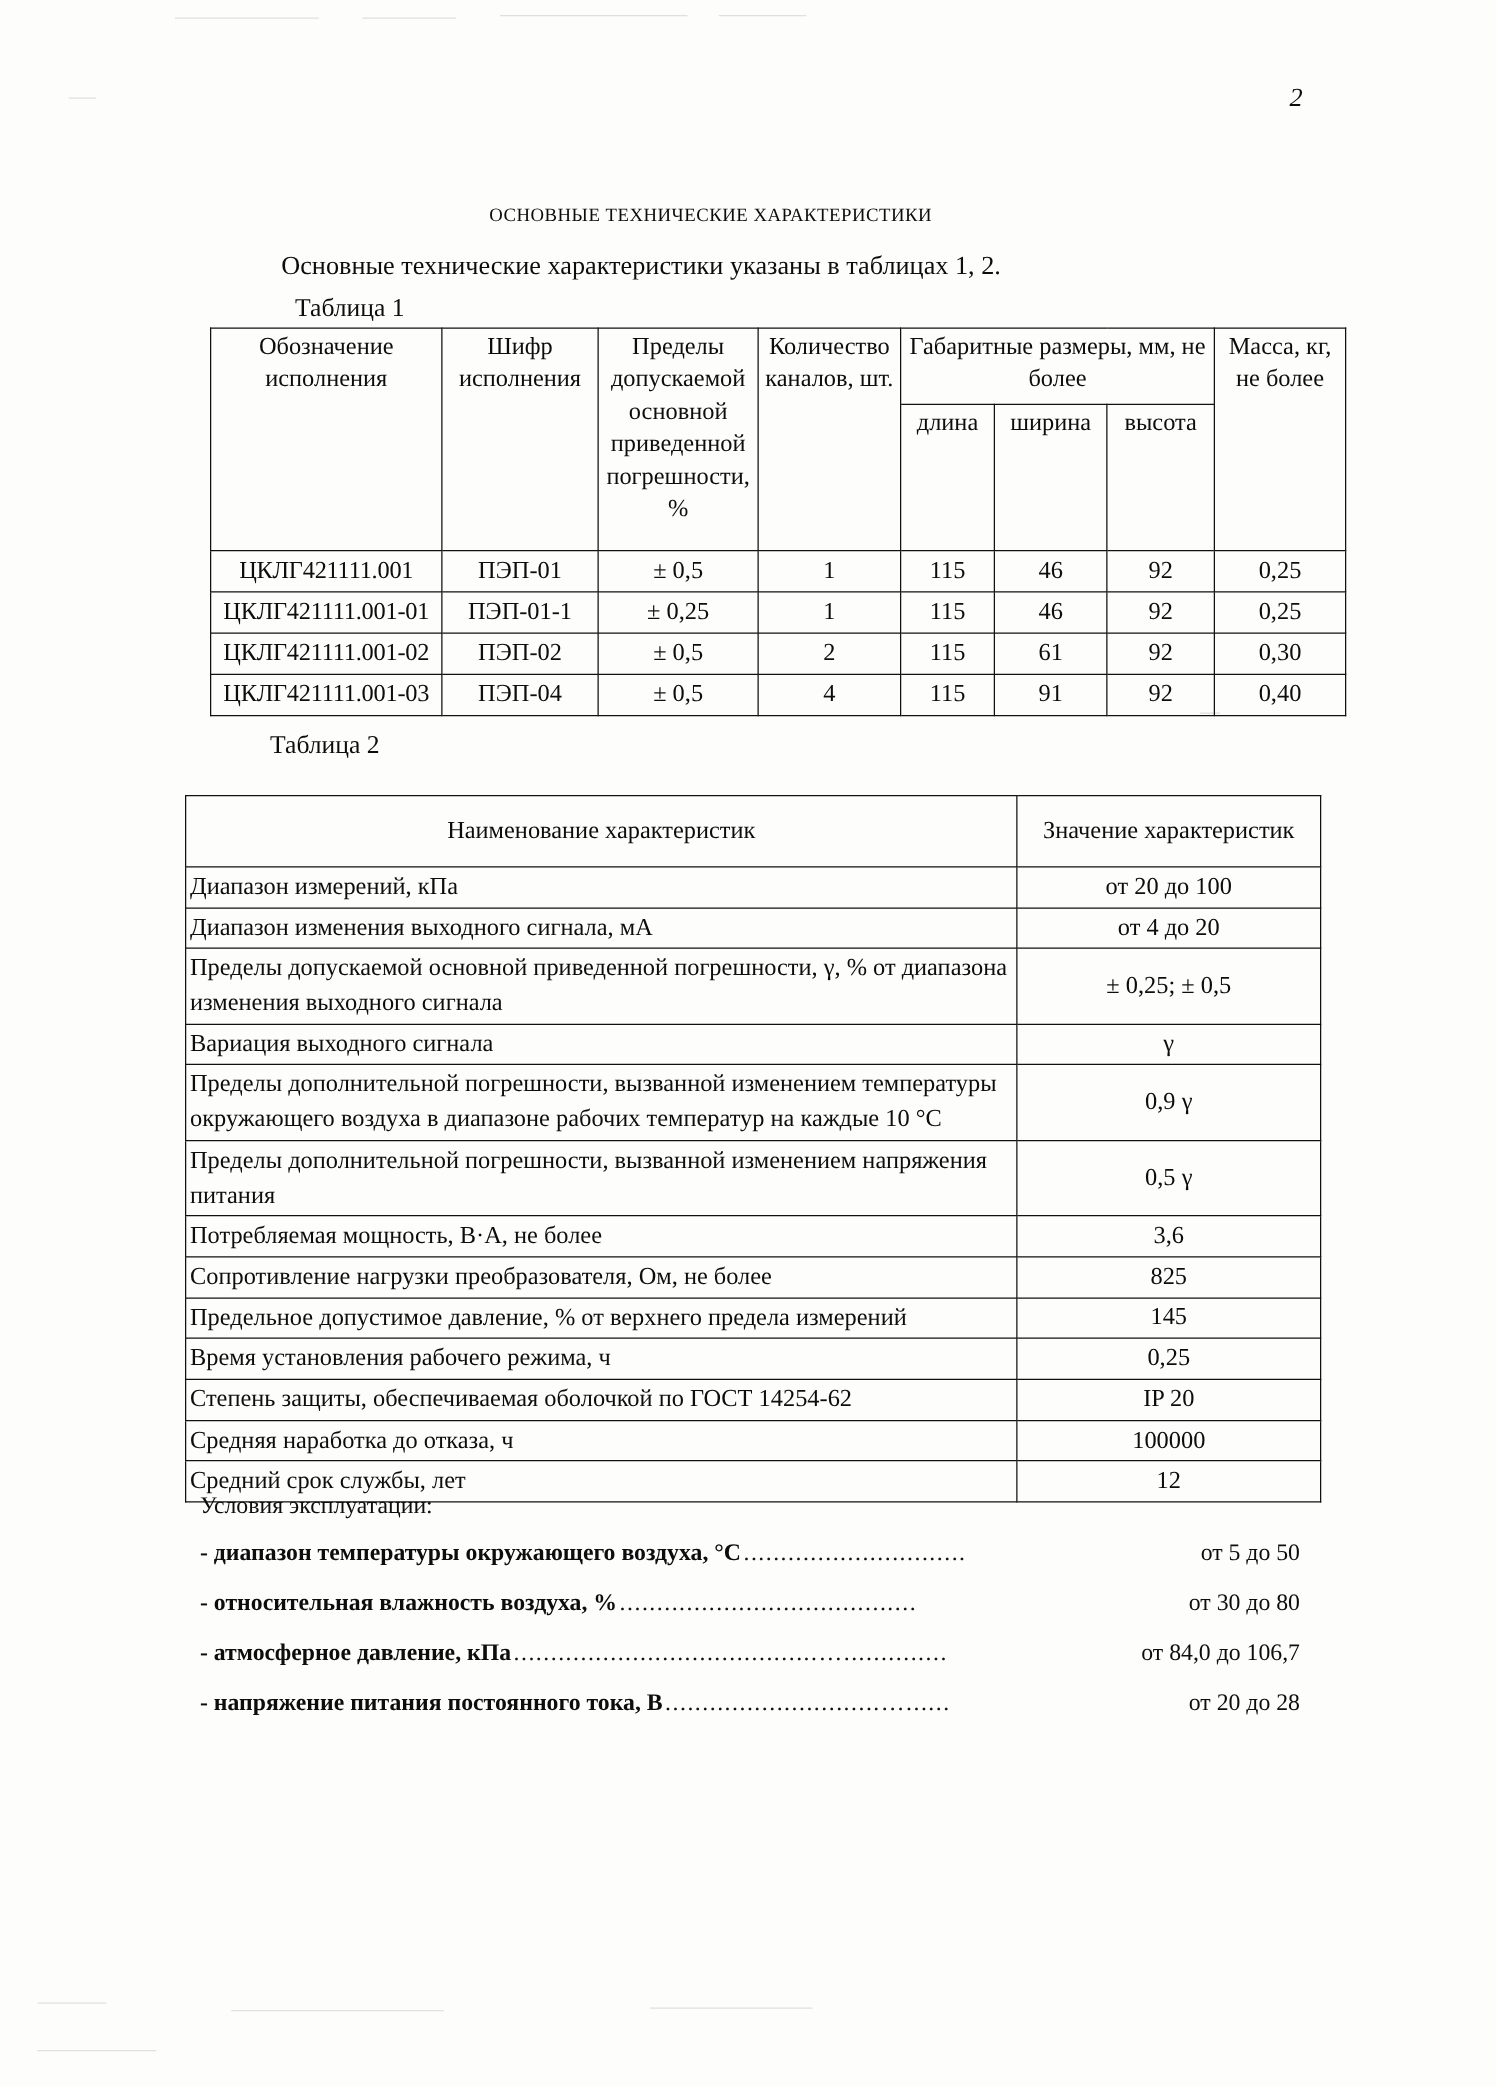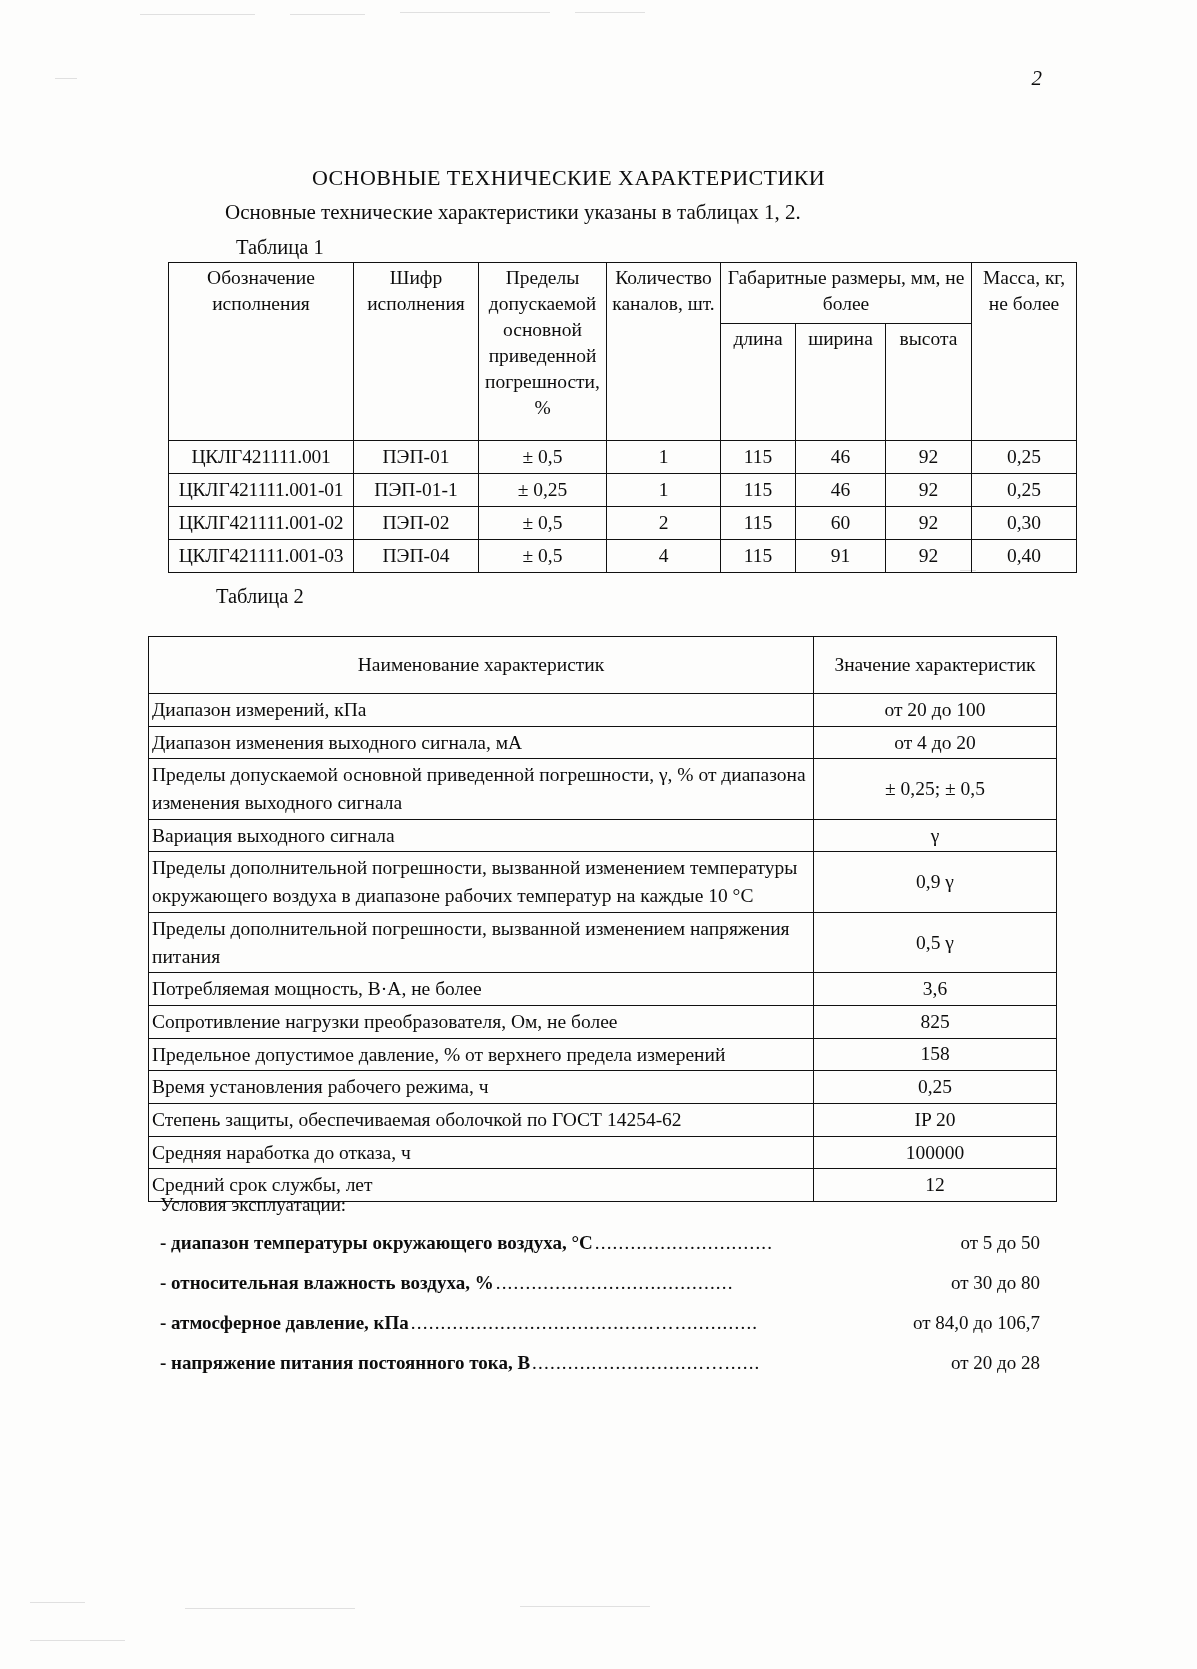--- a/index.html
+++ b/index.html
@@ -41,21 +41,21 @@
     font-size: 21px;
     font-style: italic;
   }
 
   .doc-title {
     position: absolute;
     left: 0;
     right: 0;
     top: 165px;
     text-align: center;
-    font-size: 22px;
+    font-size: 15px;
     letter-spacing: .4px;
     padding-right: 60px;
   }
 
   .doc-intro {
     position: absolute;
     left: 225px;
     top: 200px;
     font-size: 21px;
   }
@@ -204,21 +204,21 @@
           <td>46</td>
           <td>92</td>
           <td>0,25</td>
         </tr>
         <tr>
           <td class="c-desig">ЦКЛГ421111.001-02</td>
           <td>ПЭП-02</td>
           <td>± 0,5</td>
           <td>2</td>
           <td>115</td>
-          <td>60</td>
+          <td>61</td>
           <td>92</td>
           <td>0,30</td>
         </tr>
         <tr>
           <td class="c-desig">ЦКЛГ421111.001-03</td>
           <td>ПЭП-04</td>
           <td>± 0,5</td>
           <td>4</td>
           <td>115</td>
           <td>91</td>
@@ -270,21 +270,21 @@
         <tr>
           <td class="name">Потребляемая мощность, В·А, не более</td>
           <td class="val">3,6</td>
         </tr>
         <tr>
           <td class="name">Сопротивление нагрузки преобразователя, Ом, не более</td>
           <td class="val">825</td>
         </tr>
         <tr>
           <td class="name">Предельное допустимое давление, % от верхнего предела измерений</td>
-          <td class="val">158</td>
+          <td class="val">145</td>
         </tr>
         <tr>
           <td class="name">Время установления рабочего режима, ч</td>
           <td class="val">0,25</td>
         </tr>
         <tr>
           <td class="name">Степень защиты, обеспечиваемая оболочкой по ГОСТ 14254-62</td>
           <td class="val">IP 20</td>
         </tr>
         <tr>

